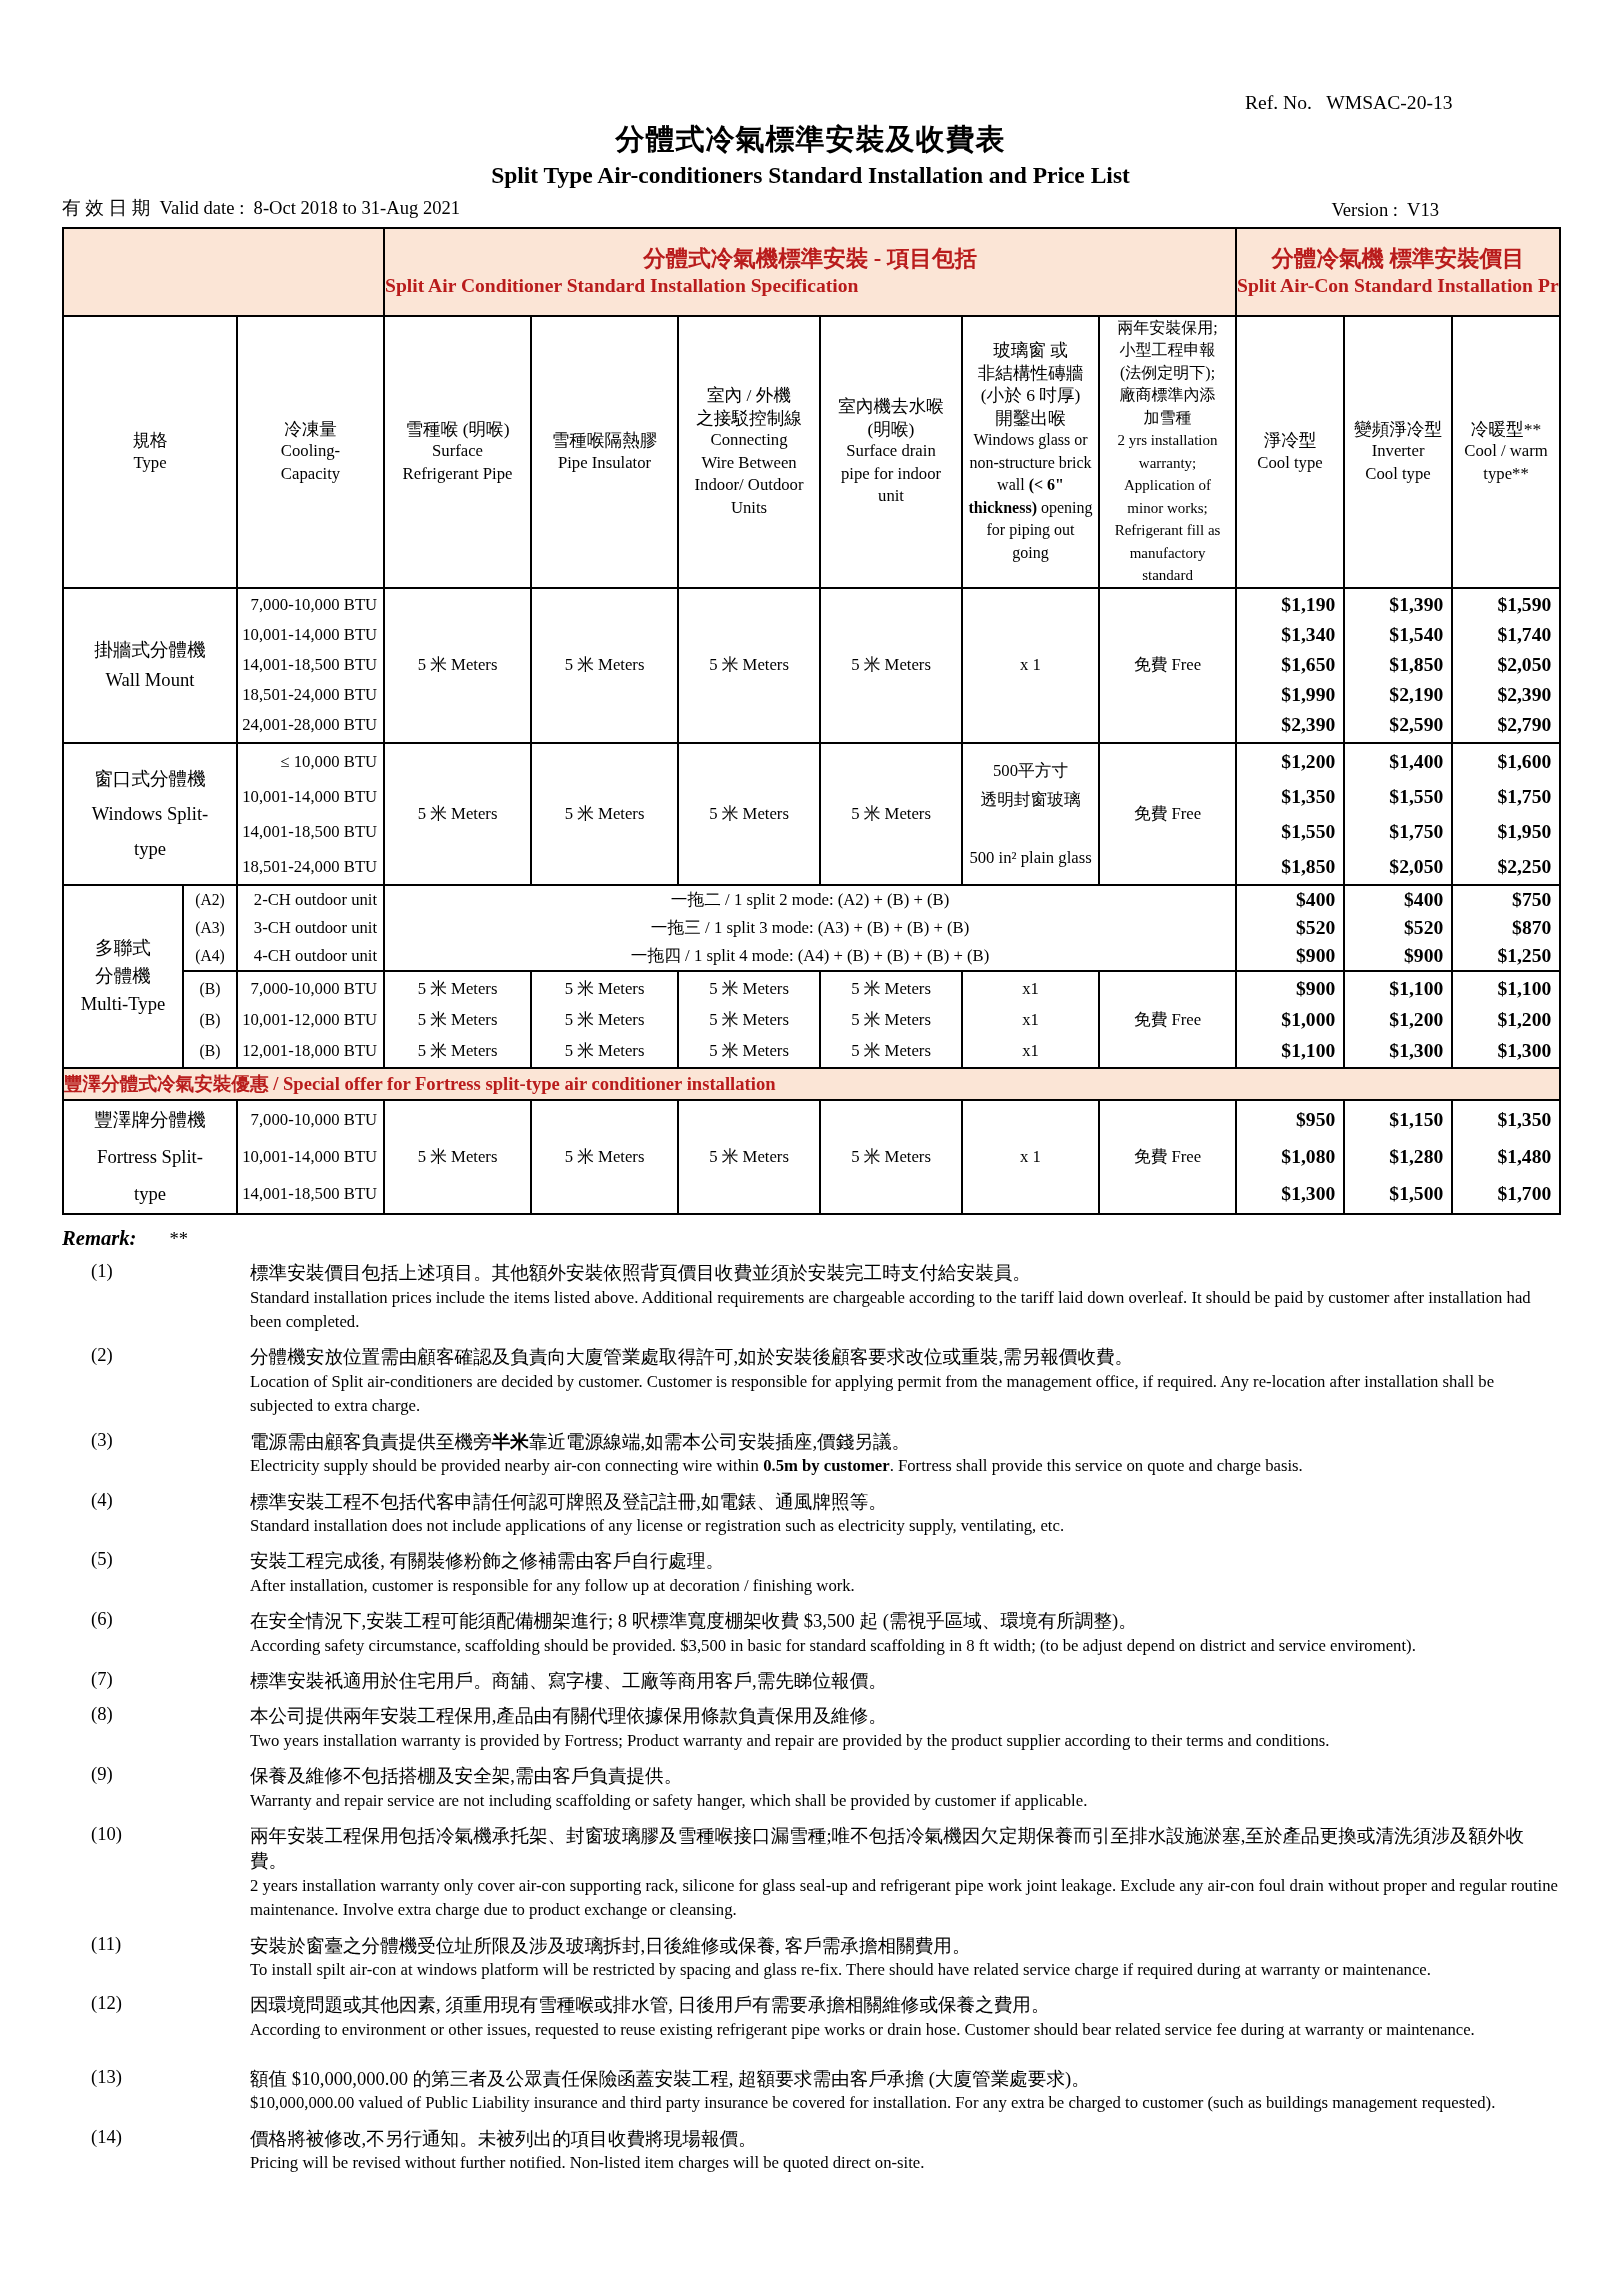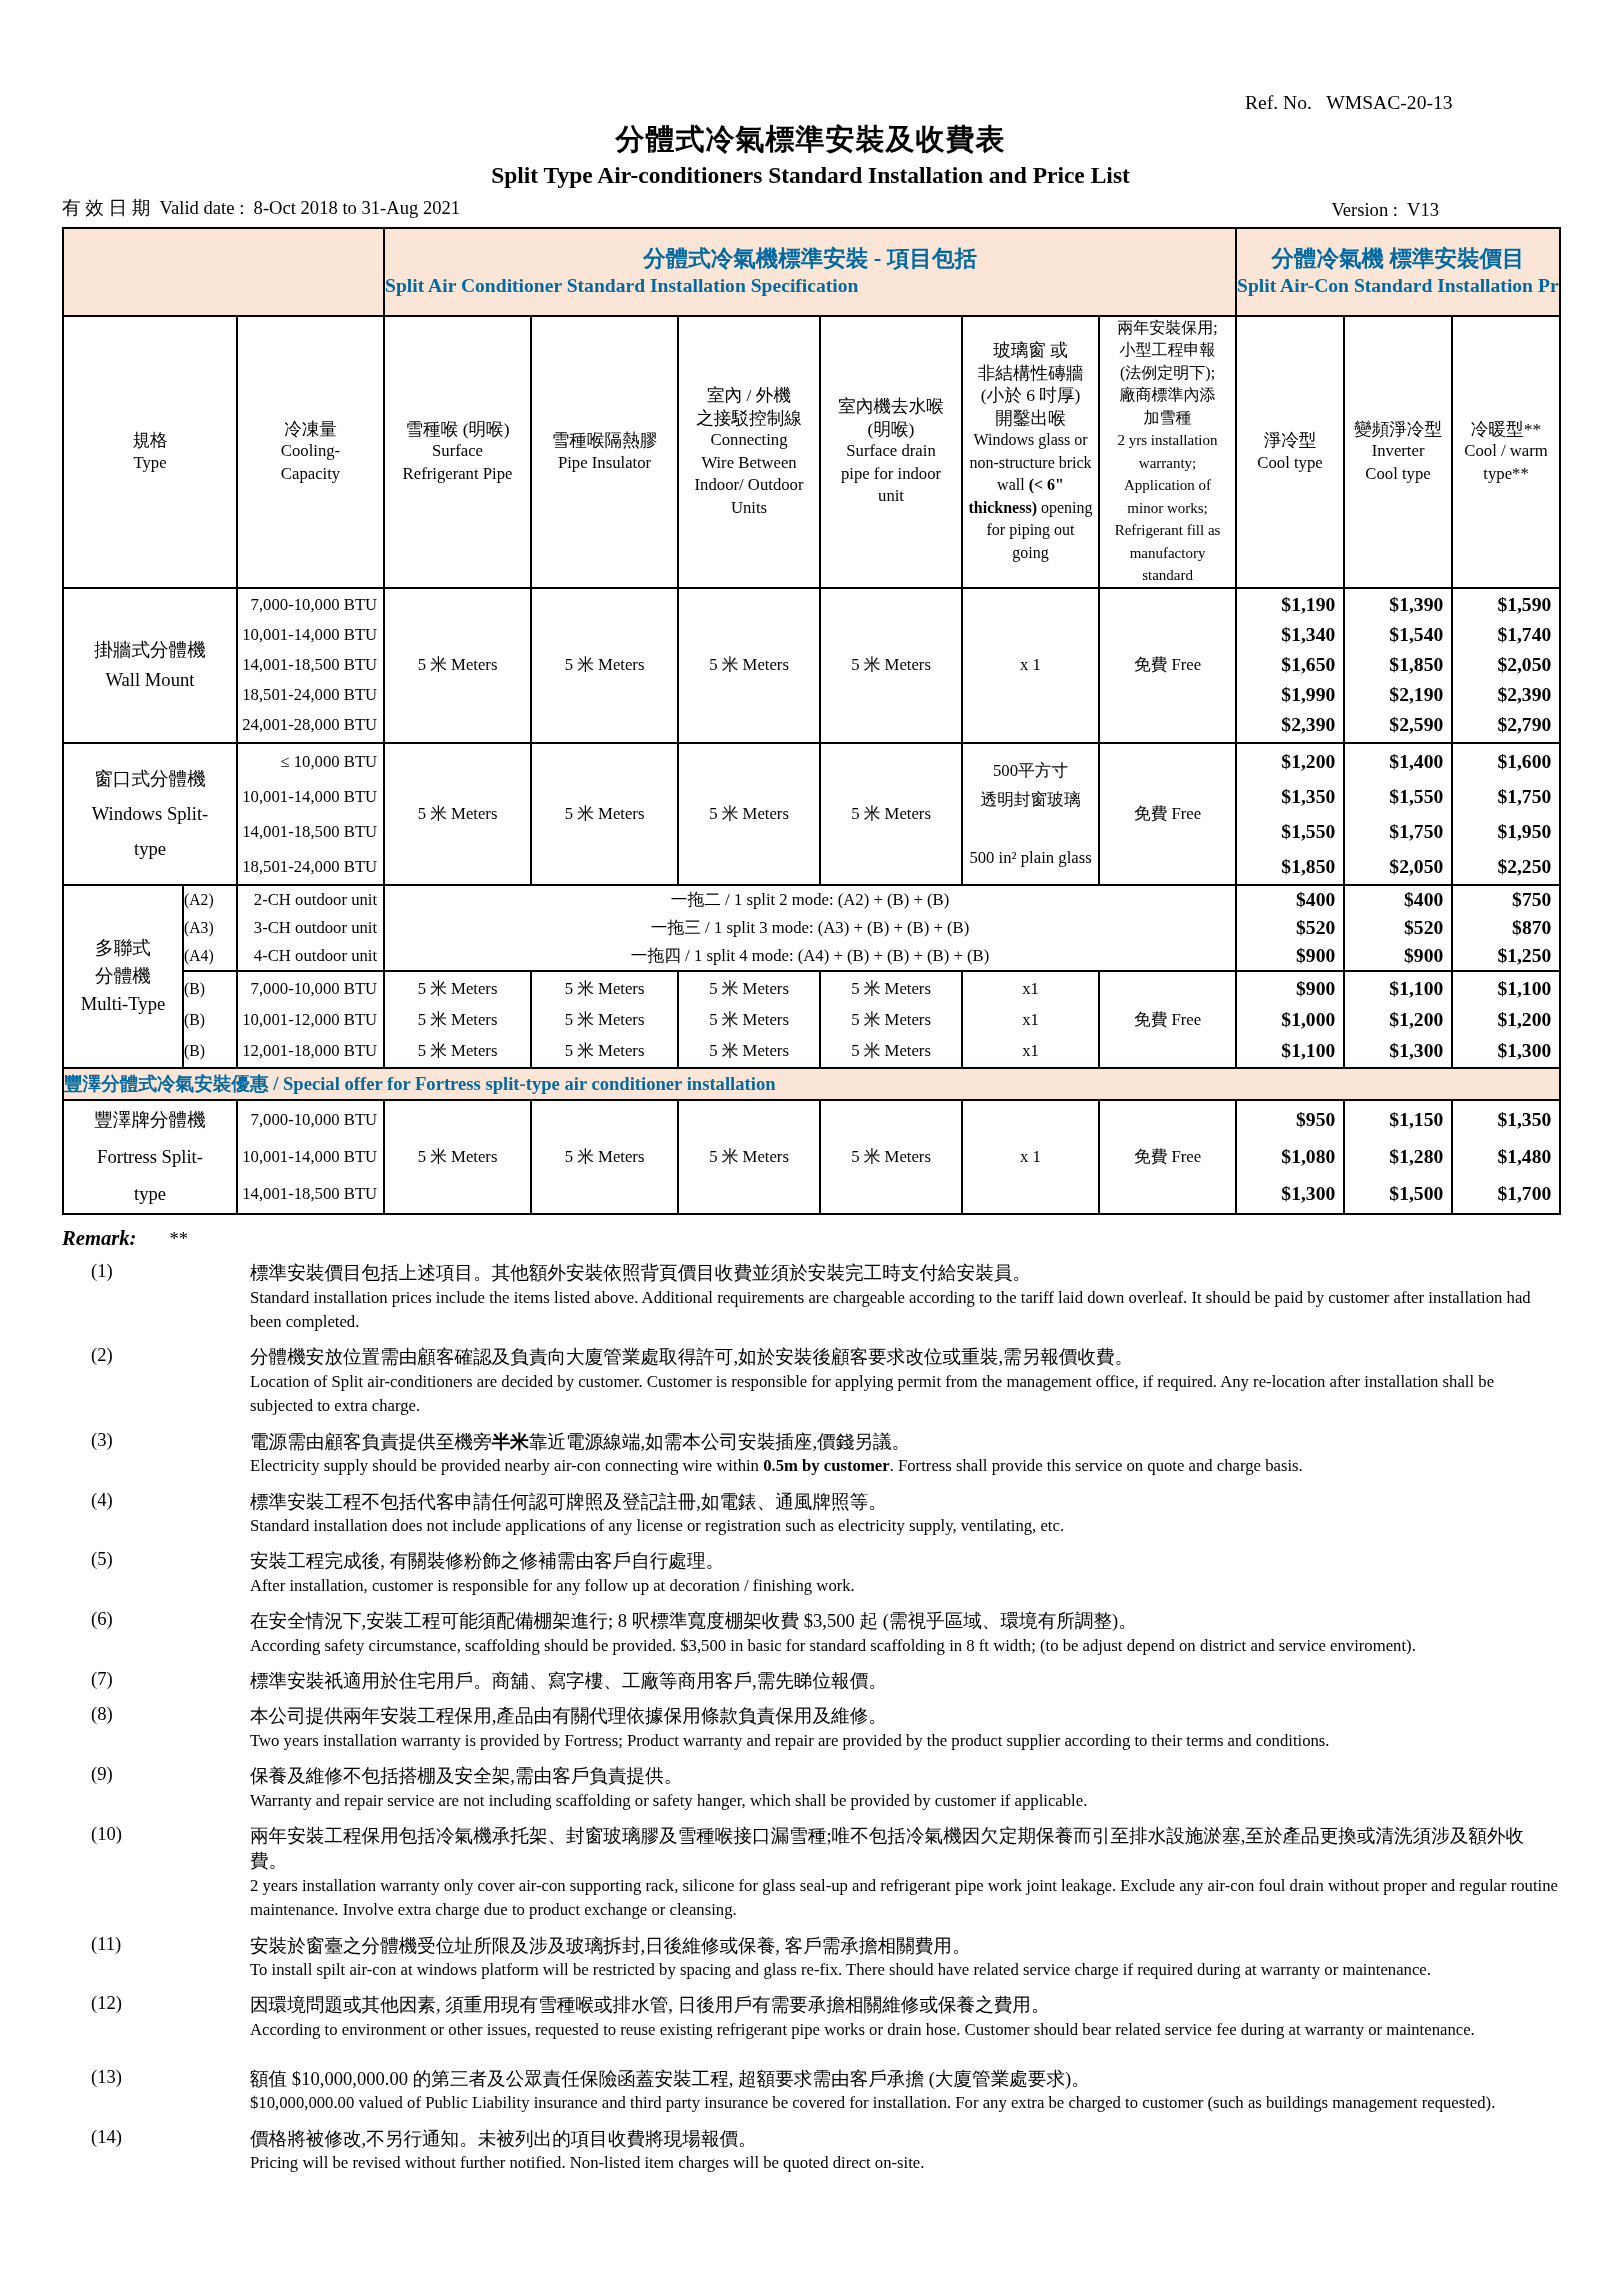--- a/index.html
+++ b/index.html
@@ -10,21 +10,21 @@
   .title-zh{margin-top:5.9px;text-align:center;font-size:29px;font-weight:bold;letter-spacing:1px;}
   .title-en{margin-top:2px;text-align:center;font-size:23.5px;font-weight:bold;}
   .meta{width:1497px;margin:5.9px 0 5.9px 62px;display:flex;justify-content:space-between;align-items:flex-end;}
   .meta .vd{font-size:18.6px;white-space:pre;}
   .meta .ver{font-size:18.6px;padding-right:120px;white-space:pre;}
 
   table.main{border-collapse:collapse;table-layout:fixed;width:1497px;margin-left:62px;border:2.9px solid #000;}
   table.main td{border:2px solid #000;padding:0;vertical-align:middle;overflow:hidden;}
   tr.bt3 > td{border-top-width:2.9px;}
   .peach{background:#FBE5D6;}
-  .orange{color:#0369a1;}
+  .orange{color:#b91c1c;}
 
   tr.r-h1{height:88px;}
   .h1zh{font-size:22.5px;font-weight:bold;text-align:center;line-height:29px;}
   .h1en{font-size:19.6px;font-weight:bold;text-align:left;line-height:25.5px;}
   .clip{white-space:nowrap;}
 
   tr.r-h2{height:265px;}
   tr.r-h2 td{line-height:22.5px;text-align:center;}
   .hz{font-size:17.6px;white-space:pre-line;}
   .he{font-size:16.7px;white-space:pre-line;padding:0 2.9px;}
@@ -38,21 +38,21 @@
   tr.r-ma{height:86px;}    tr.r-ma td{line-height:28px;}
   tr.r-mb{height:97px;}    tr.r-mb td{line-height:31px;}
   tr.r-sp{height:32px;}    tr.r-sp td{line-height:29px;}
   tr.r-ft{height:114px;}   tr.r-ft td{line-height:37px;}
 
   .tcell{text-align:center;font-size:18.6px;}
   .tcell div{white-space:pre-line;}
   .cap{text-align:right;padding-right:5.9px !important;font-size:16.7px;white-space:pre-line;}
   .met{text-align:center;font-size:16.7px;white-space:pre-line;}
   .price{text-align:right;padding-right:7.8px !important;font-size:19.6px;font-weight:bold;white-space:pre-line;}
-  .code{text-align:left;font-size:15.7px;white-space:pre-line;margin-top:40px;}
+  .code{text-align:center;font-size:15.7px;white-space:pre-line;margin-top:40px;}
   .modes{text-align:center;font-size:16.7px;white-space:pre-line;}
   .band{text-align:left;font-size:18.6px;font-weight:bold;}
   .winglass{line-height:29px !important;}
 
   .remarks{width:1498px;margin:12.7px 0 0 62px;}
   .remark{display:flex;margin-bottom:9.8px;}
   .remark-num{width:188px;flex:none;font-size:18.6px;padding-left:29px;box-sizing:border-box;}
   .remark-label{font-style:italic;font-weight:bold;font-size:20.6px;margin-left:-29px;margin-right:33px;}
   .remark-body{flex:1;}
   .r-zh{font-size:18.6px;line-height:25.5px;}

